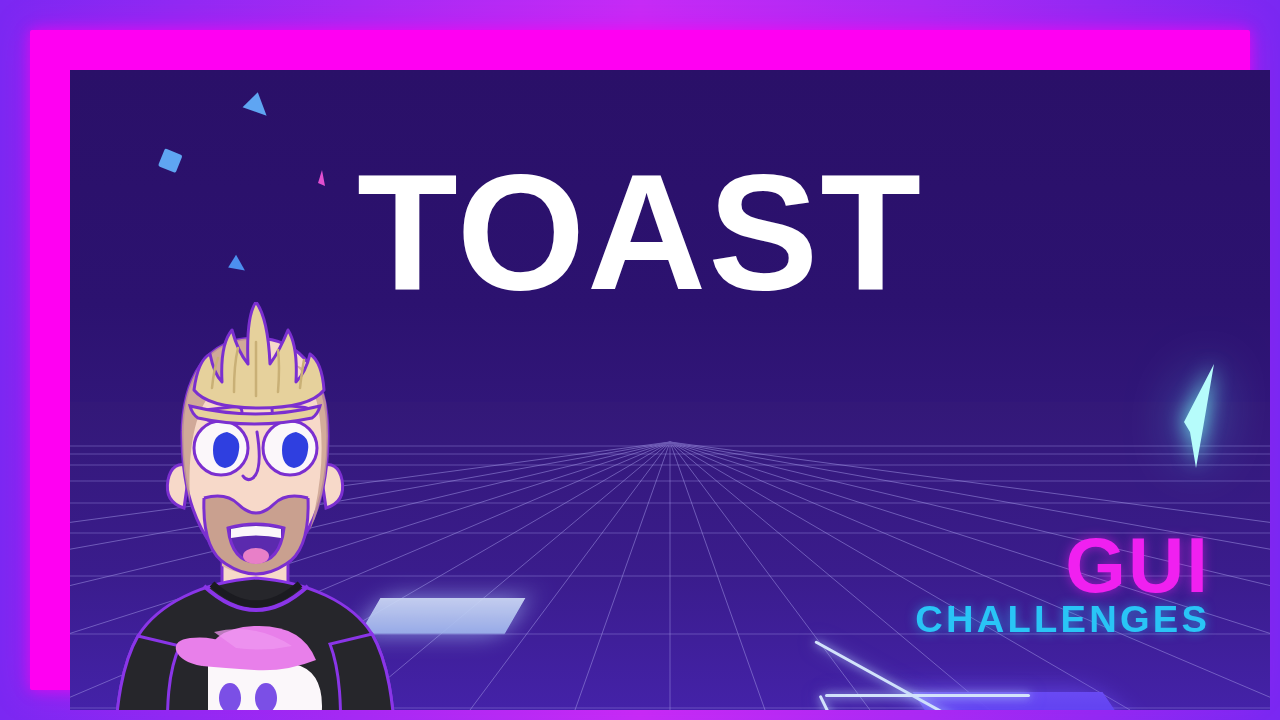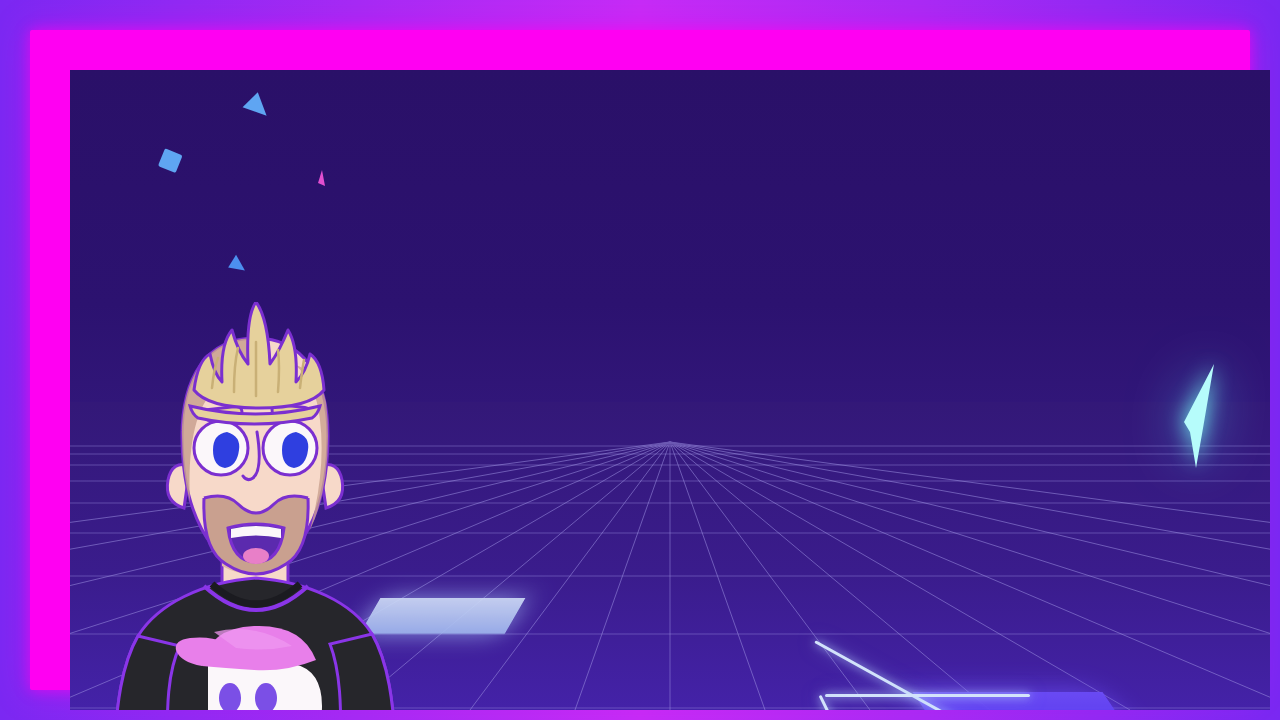--- a/index.html
+++ b/index.html
@@ -223,15 +223,20 @@
             <path d="M184 90 q2 -26 0 -42"></path>
             <path d="M206 86 q2 -18 4 -28"></path>
           </g>
           <path d="M96 104 q66 16 130 0 q-2 8 -8 12 q-58 12 -114 0 q-6 -4 -8 -12 z" fill="#E6D19C" stroke="#7B2FD0" stroke-width="3"></path>
         </g>
       </svg>
 
     </div>
   </div>
 
-
+  <div class="title">TOAST</div>
+
+  <div class="logo">
+    <div class="gui">GUI</div>
+    <div class="chal">CHALLENGES</div>
+  </div>
 
 </div>
 
 </body></html>

